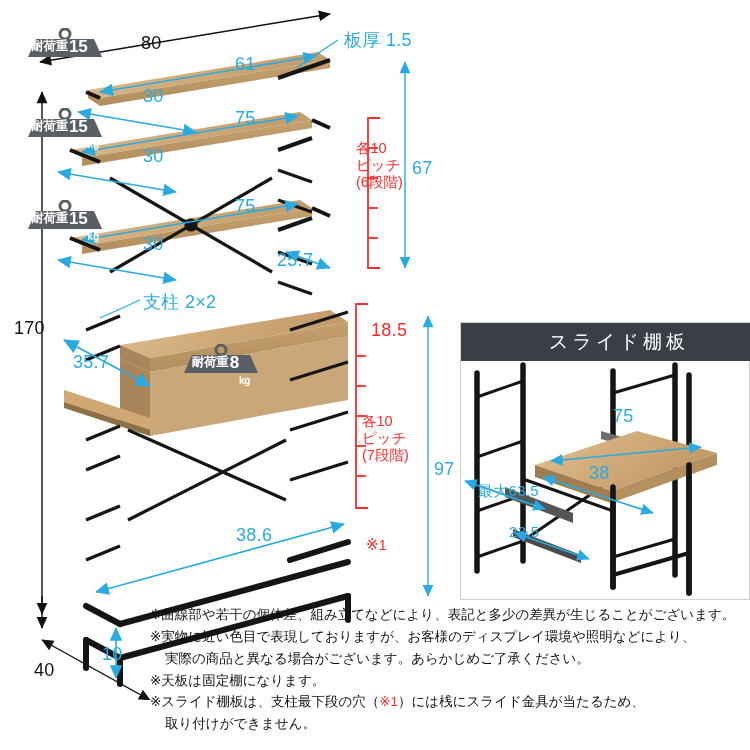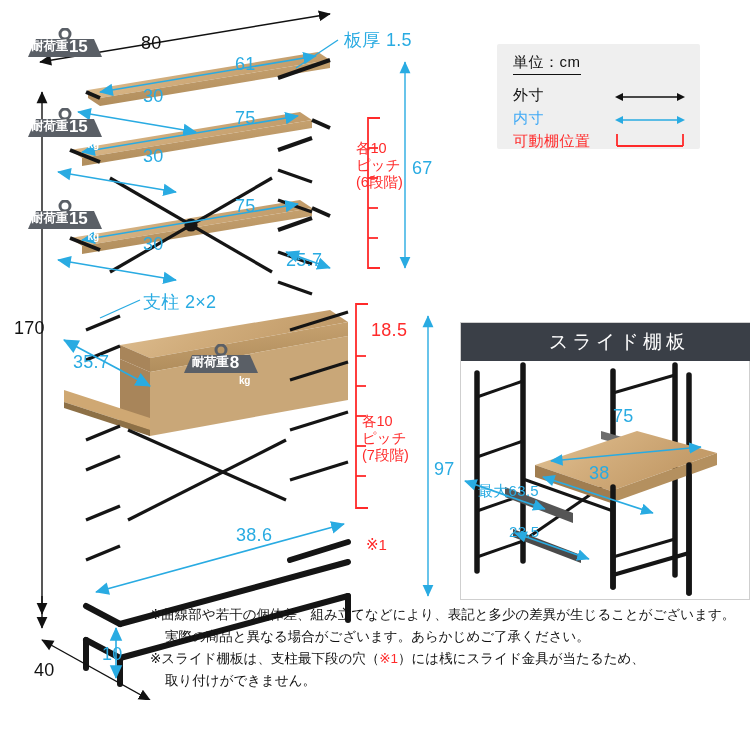--- a/index.html
+++ b/index.html
@@ -262,21 +262,21 @@
   <div class="abs lbl blue" style="left:344px;top:28px;">板厚 1.5</div>
   <div class="abs lbl blue" style="left:143px;top:290px;">支柱 2×2</div>
 
   <div class="abs lbl blue" style="left:235px;top:54px;">61</div>
   <div class="abs lbl blue" style="left:143px;top:86px;">30</div>
   <div class="abs lbl blue" style="left:235px;top:108px;">75</div>
   <div class="abs lbl blue" style="left:143px;top:146px;">30</div>
   <div class="abs lbl blue" style="left:235px;top:196px;">75</div>
   <div class="abs lbl blue" style="left:143px;top:234px;">30</div>
 
-  <div class="abs lbl blue" style="left:286px;top:250px;">25.7</div>
+  <div class="abs lbl blue" style="left:277px;top:250px;">25.7</div>
   <div class="abs lbl blue" style="left:73px;top:352px;">35.7</div>
   <div class="abs lbl blue" style="left:236px;top:525px;">38.6</div>
   <div class="abs lbl blue" style="left:102px;top:644px;">10</div>
 
   <div class="abs lbl blue" style="left:412px;top:158px;">67</div>
   <div class="abs lbl blue" style="left:434px;top:427px;margin-top:32px;">97</div>
 
   <div class="abs lbl red" style="left:371px;top:320px;">18.5</div>
   <div class="abs redstack" style="left:356px;top:140px;">
       <div>各10</div>
@@ -331,42 +331,20 @@
       <circle cx="43" cy="6" r="5" fill="none" stroke="#5a5f66" stroke-width="3"></circle>
       <path d="M14 11 L72 11 L80 29 L6 29 Z" fill="#5a5f66"></path>
     </svg>
     <div class="bt">
       <span class="k">耐荷重</span>
       <span class="n">8</span>
       <span class="u">kg</span>
     </div>
   </div>
 
-  <div class="abs legend">
-    <div class="legend-title">単位：cm</div>
-
-    <div class="legend-row lr1">外寸</div>
-    <svg class="legend-art la1" viewBox="0 0 70 18">
-      <line x1="6" y1="9" x2="64" y2="9" stroke="#111" stroke-width="1.6"></line>
-      <path d="M0 9 L8 5 L8 13 Z" fill="#111"></path>
-        <path d="M70 9 L62 5 L62 13 Z" fill="#111"></path>
-    </svg>
-
-    <div class="legend-row lr2">内寸</div>
-    <svg class="legend-art la2" viewBox="0 0 70 18">
-      <line x1="6" y1="9" x2="64" y2="9" stroke="#29abe2" stroke-width="1.6"></line>
-      <path d="M0 9 L8 5 L8 13 Z" fill="#29abe2"></path>
-        <path d="M70 9 L62 5 L62 13 Z" fill="#29abe2"></path>
-    </svg>
-
-    <div class="legend-row lr3">可動棚位置</div>
-    <svg class="legend-art la3" viewBox="0 0 70 18">
-      <path d="M2 2 L2 14 M2 14 L68 14 M68 14 L68 2" stroke="#ff2a2a" stroke-width="1.8" fill="none"></path>
-    </svg>
-  </div>
 
   <div class="abs inset">
     <div class="inset-head">
       <span>スライド棚板</span>
     </div>
 
     <svg style="position:absolute;left:0;top:38px;" width="288" height="238" viewBox="0 0 288 238">
       <defs>
         <linearGradient id="woodC" x1="0" y1="0" x2="0.9" y2="0.4">
           <stop offset="0" stop-color="#e2c496"></stop>
@@ -428,18 +406,20 @@
     </svg>
 
     <div class="abs lbl blue" style="left:152px;top:83px;">75</div>
     <div class="abs lbl blue" style="left:128px;top:140px;">38</div>
     <div class="abs lbl blue lbl-sm" style="left:17px;top:140px;margin-top:19px;">最大63.5</div>
     <div class="abs lbl blue lbl-sm" style="left:48px;top:200px;">23.5</div>
   </div>
 
   <div class="abs notes">
     <div class="note"><span>※曲線部や若干の個体差、組み立てなどにより、表記と多少の差異が生じることがございます。</span></div>
+    <div class="note"><span>※実物に近い色目で表現しておりますが、お客様のディスプレイ環境や照明などにより、</span></div>
     <div class="note"><span class="ind">実際の商品と異なる場合がございます。あらかじめご了承ください。</span></div>
+    <div class="note"><span>※天板は固定棚になります。</span></div>
     <div class="note"><span>※スライド棚板は、支柱最下段の穴（<span class="rmk">※1</span>）には桟にスライド金具が当たるため、</span></div>
     <div class="note"><span class="ind">取り付けができません。</span></div>
   </div>
 
 </div>
 
 </body></html>

